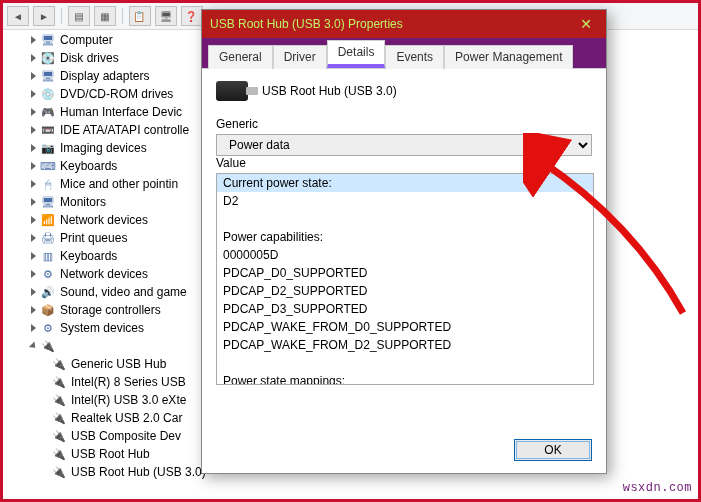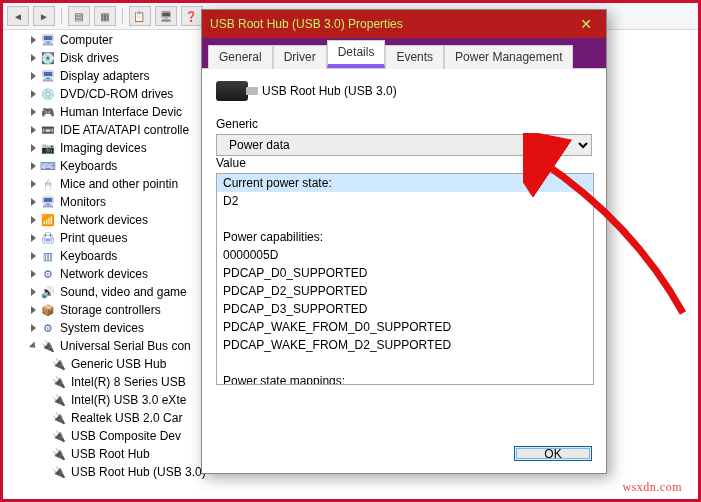--- a/index.html
+++ b/index.html
@@ -26,26 +26,26 @@
   .body{padding:12px 14px 10px}
   .devrow{display:flex;align-items:center;gap:14px;margin-bottom:16px}
   .devrow .ico{width:32px;height:20px;background:linear-gradient(#3a3a3a,#1a1a1a);border-radius:3px;position:relative}
   .devrow .ico::after{content:"";position:absolute;right:-10px;top:6px;width:12px;height:8px;background:#bbb;border-radius:1px}
   .lbl{font-size:12px;margin:4px 0 3px}
   select{width:100%;height:22px;border:1px solid #a9a9a9;background:#eee;font:inherit;padding:1px 8px}
   .valbox{width:100%;height:210px;border:1px solid #a9a9a9;overflow-y:scroll;background:#fff;margin-top:2px}
   .valbox .row{padding:1px 6px;font-size:12px;line-height:16px}
   .valbox .row.sel{background:#cde8ff}
   .dlg-btns{position:absolute;right:14px;bottom:12px;display:flex;gap:10px}
-  .dlg-btn{min-width:78px;height:15px;border:1px solid #8a8a8a;background:#e9e9e9;font:inherit;padding:0 8px}
+  .dlg-btn{min-width:78px;height:22px;border:1px solid #8a8a8a;background:#e9e9e9;font:inherit;padding:0 8px}
   .dlg-btn.primary{border:1px solid #0a64ad;outline:1px solid #7bb6e6;outline-offset:-3px}
   
   .arrow{position:absolute;pointer-events:none}
   
-  .wm{position:absolute;right:16px;bottom:4px;font-size:12px;color:#ef4444;letter-spacing:.5px;font-family:Liberation Serif, serif}
+  .wm{position:absolute;right:6px;bottom:4px;font-size:12px;color:#701a75;letter-spacing:.5px;font-family:Liberation Mono, monospace}
 </style>
 </head>
 <body>
 
 <div class="stage">
 
   <div class="toolbar">
     <span class="tb-btn">◄</span>
     <span class="tb-btn">►</span>
     <span class="tb-sep"></span>
@@ -122,21 +122,20 @@
         <li class="expander">
           <span class="glyph">📦</span>
           <span>Storage controllers</span>
         </li>
         <li class="expander">
           <span class="glyph">⚙</span>
           <span>System devices</span>
         </li>
         <li class="expander open">
           <span class="glyph">🔌</span>
-          <span>Universal Serial Bus con</span>
         </li>
         <ul>
           <li>
             <span class="glyph">🔌</span>
             <span>Generic USB Hub</span>
           </li>
           <li>
             <span class="glyph">🔌</span>
             <span>Intel(R) 8 Series USB</span>
           </li>

